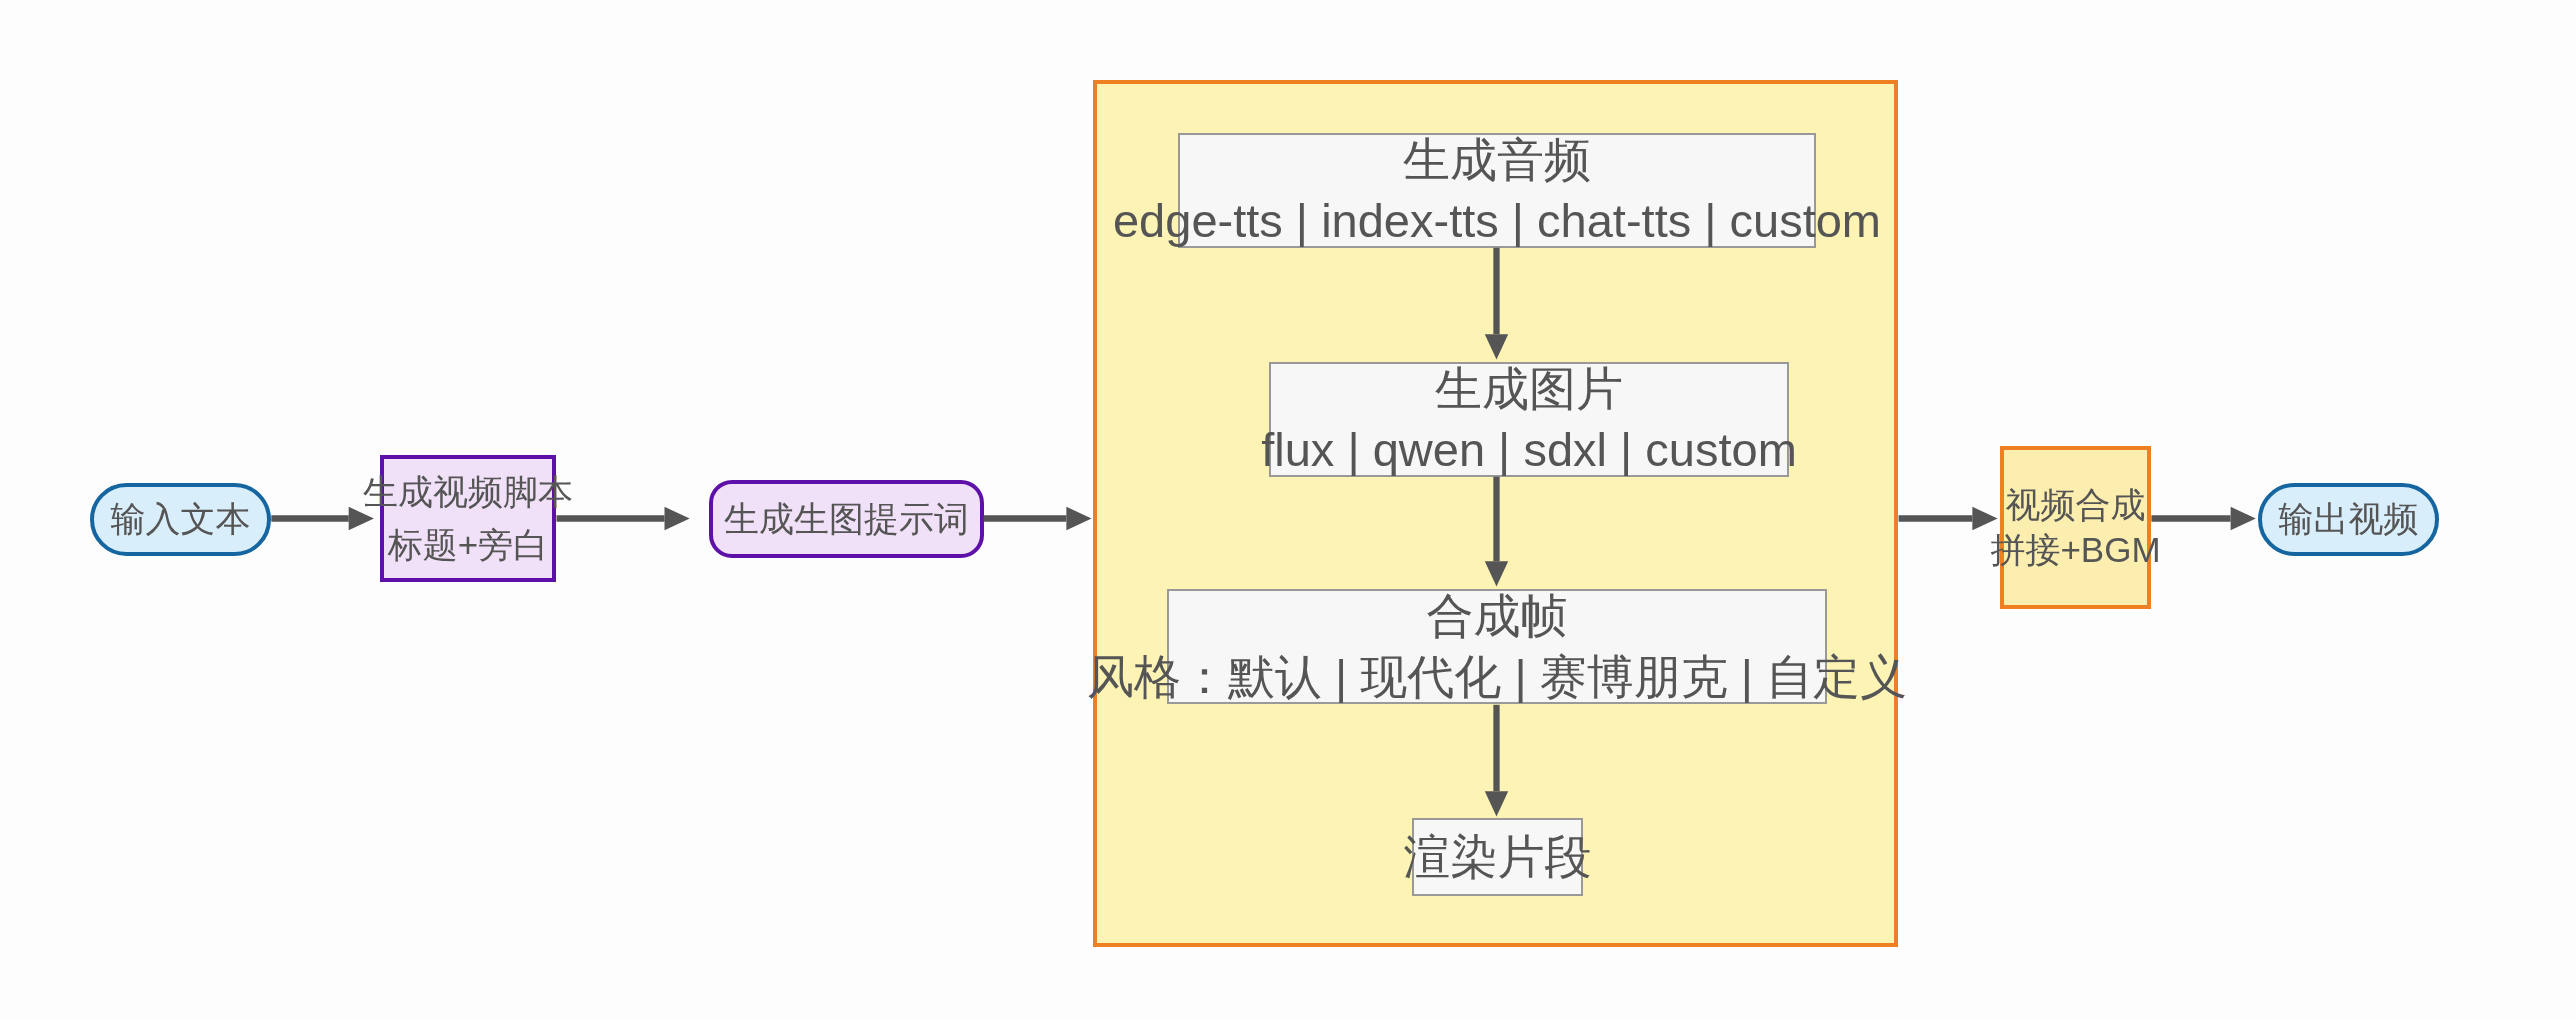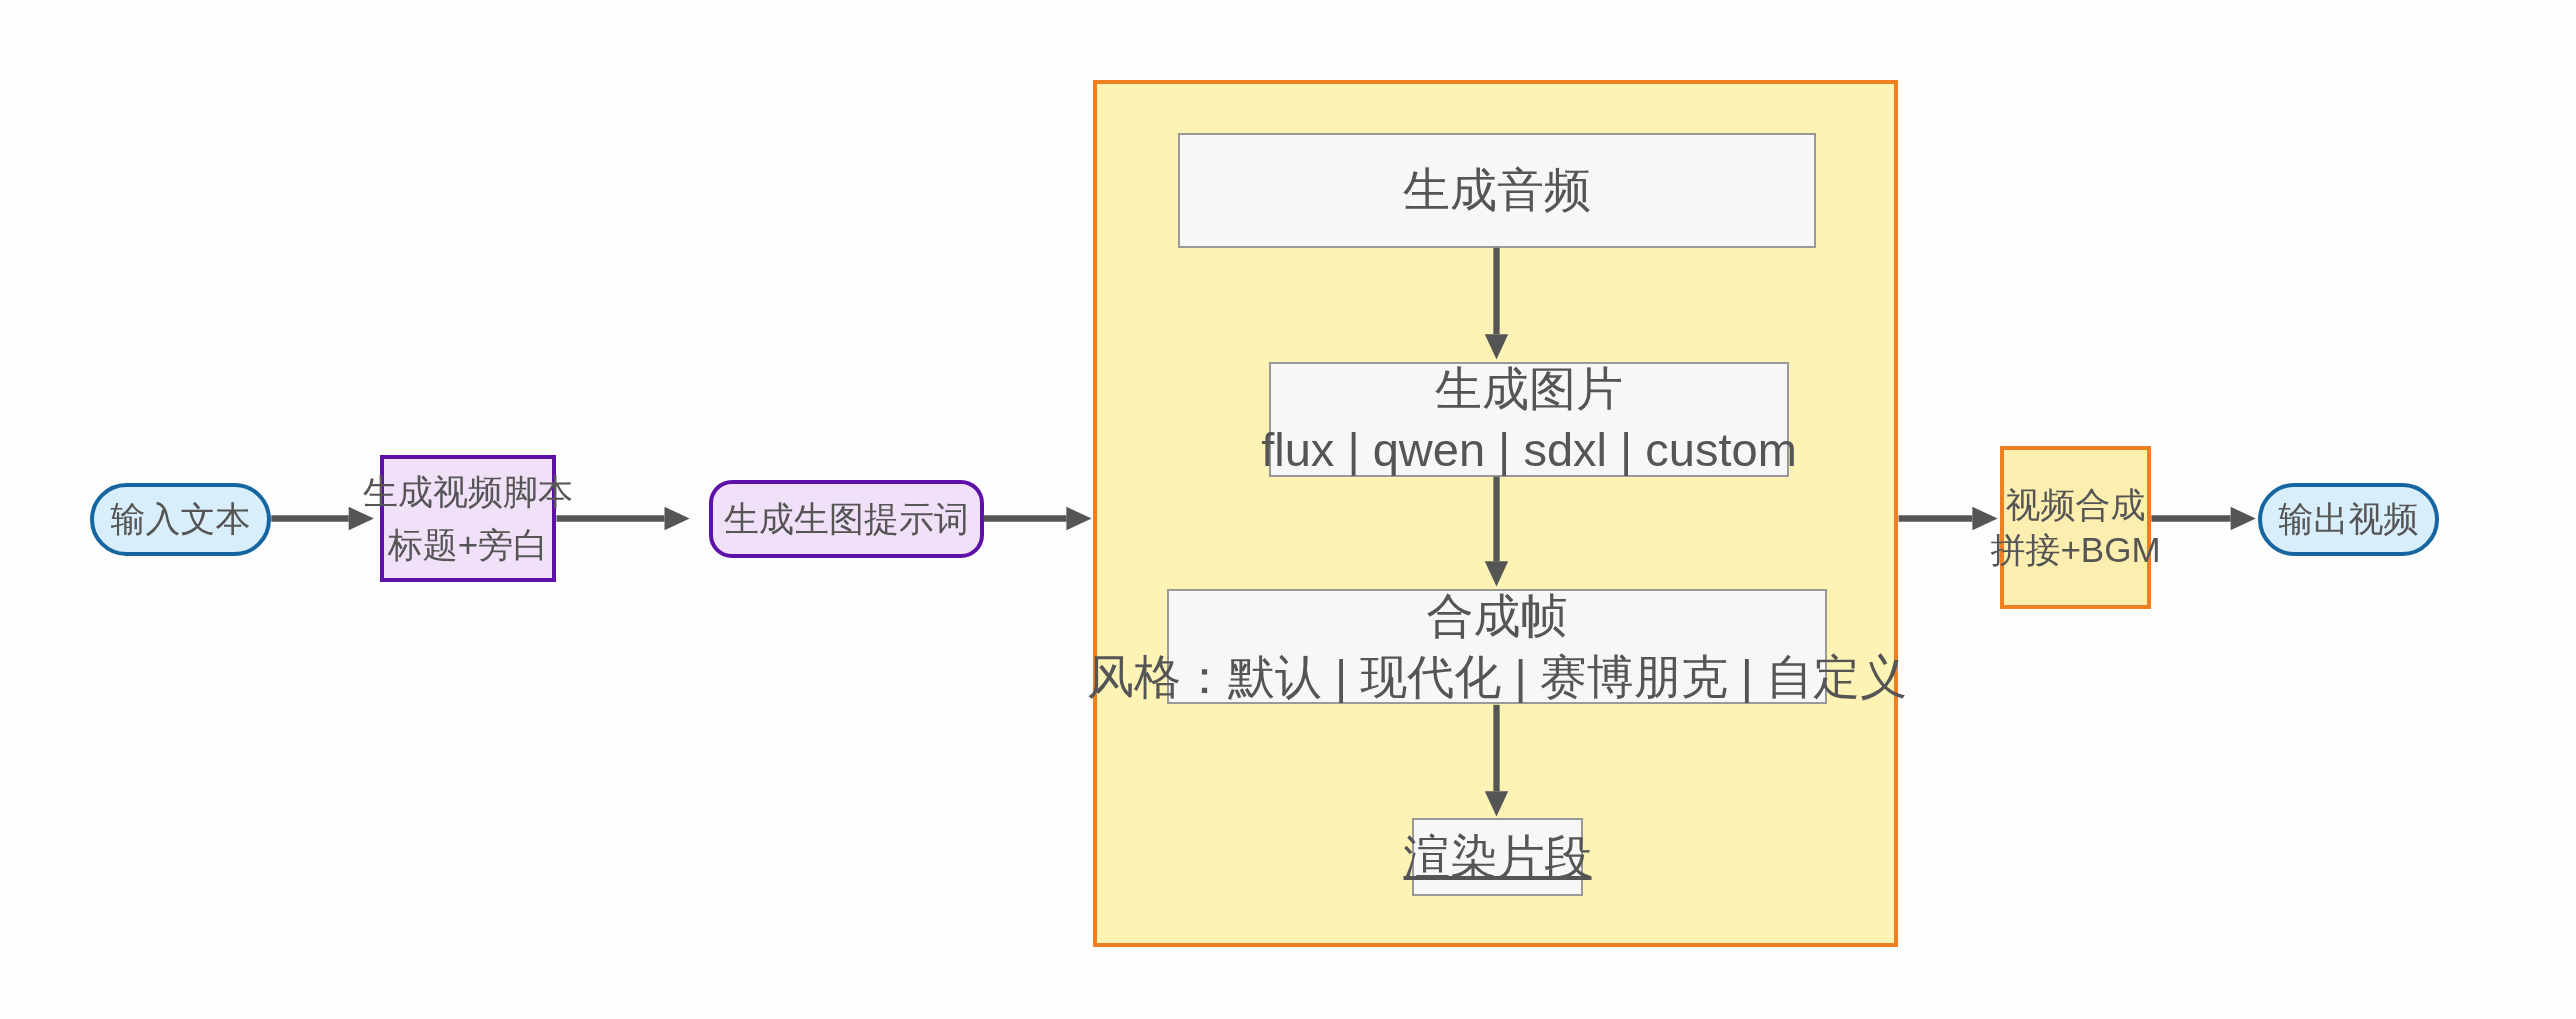--- a/index.html
+++ b/index.html
@@ -112,20 +112,21 @@
 
   <div class="arrow" style="left:983px; top:505px; width:111px; height:27px;">
     <svg width="111" height="27" viewBox="0 0 122 30">
       <line x1="0" y1="15" x2="92" y2="15" stroke="#555555" stroke-width="7"></line>
       <polygon points="92,2 120,15 92,28" fill="#555555"></polygon>
     </svg>
   </div>
 
   <div class="node n-plain" style="left:1178px; top:133px; width:638px; height:115px;">
     <span class="line">生成音频</span>
+    <span class="line">edge-tts | index-tts | chat-tts | custom</span>
   </div>
 
   <div class="arrow" style="left:1483px; top:247px; width:27px; height:115px;">
     <svg width="27" height="115" viewBox="0 0 30 126">
       <line x1="15" y1="0" x2="15" y2="96" stroke="#555555" stroke-width="7"></line>
       <polygon points="2,96 28,96 15,124" fill="#555555"></polygon>
     </svg>
   </div>
 
   <div class="node n-plain" style="left:1269px; top:362px; width:520px; height:115px;">
@@ -145,21 +146,21 @@
     <span class="line">风格：默认 | 现代化 | 赛博朋克 | 自定义</span>
   </div>
 
   <div class="arrow" style="left:1483px; top:704px; width:27px; height:115px;">
     <svg width="27" height="115" viewBox="0 0 30 126">
       <line x1="15" y1="0" x2="15" y2="96" stroke="#555555" stroke-width="7"></line>
       <polygon points="2,96 28,96 15,124" fill="#555555"></polygon>
     </svg>
   </div>
 
-  <div class="node n-plain" style="left:1412px; top:818px; width:171px; height:78px;text-decoration:underline;">
+  <div class="node n-plain" style="left:1412px; top:818px; width:171px; height:78px;">
     <span class="line">渲染片段</span>
   </div>
 
   <div class="arrow" style="left:1898px; top:505px; width:102px; height:27px;">
     <svg width="102" height="27" viewBox="0 0 112 30">
       <line x1="0" y1="15" x2="82" y2="15" stroke="#555555" stroke-width="7"></line>
       <polygon points="82,2 110,15 82,28" fill="#555555"></polygon>
     </svg>
   </div>
 

